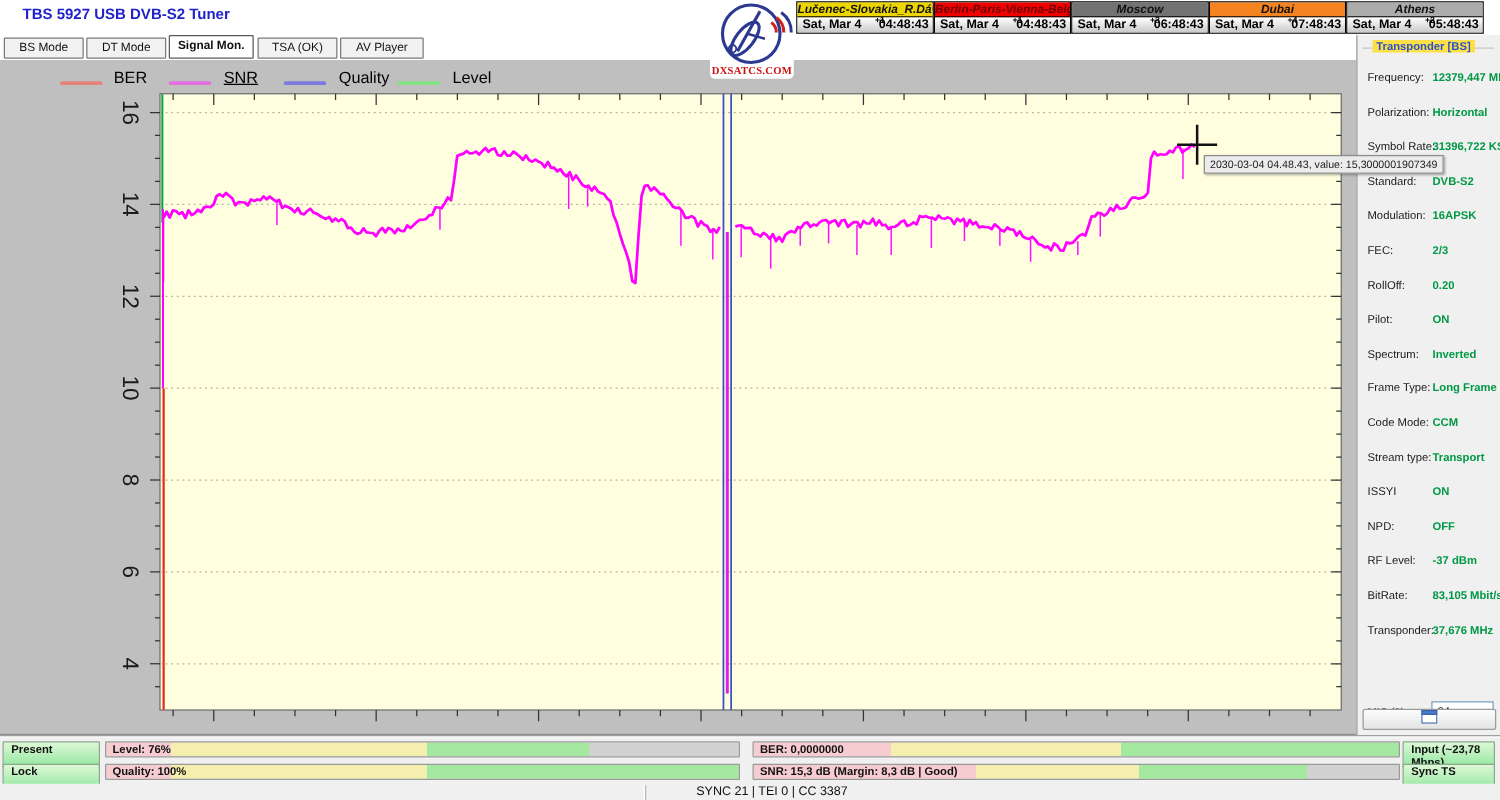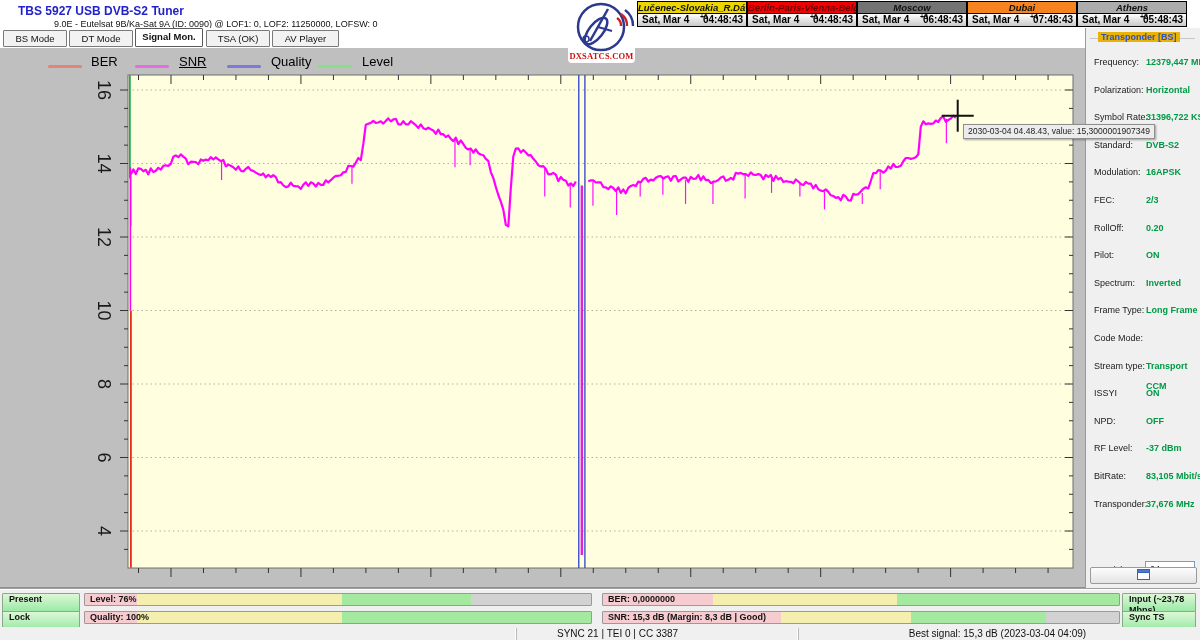--- a/index.html
+++ b/index.html
@@ -40,21 +40,21 @@
   #chart-svg{position:absolute;left:0;top:0;}
 
   
   #tooltip{position:absolute;left:963px;top:124px;height:15px;padding:1px 4px 0 4px;background:#ececec;
         border:1px solid #8f8f8f;box-shadow:1px 1px 2px rgba(0,0,0,.35);font-size:8.5px;color:#222;
         white-space:nowrap;z-index:40;}
 
   
   #sidebar{position:absolute;left:1085px;top:28px;width:115px;height:560px;background:#f0f0f0;
         border-left:1px solid #9a9a9a;}
-  #sb-title{position:absolute;left:12px;top:4px;font-size:9px;font-weight:bold;color:#2a50c8;background:#eab308;
+  #sb-title{position:absolute;left:12px;top:4px;font-size:9px;font-weight:bold;color:#2a50c8;background:#fde047;
         padding:0 3px;z-index:2;}
   #sb-rule{position:absolute;left:4px;right:5px;top:10px;border-top:1px solid #c6c6c6;}
   .sb-label{position:absolute;left:8px;font-size:9px;color:#1a1a1a;white-space:nowrap;}
   .sb-value{position:absolute;left:60px;font-size:9px;font-weight:bold;color:#009945;white-space:nowrap;}
   #mis-select{position:absolute;left:59px;width:50px;height:17px;background:#fff;border:1px solid #7a9cc4;
         font-size:9px;color:#111;line-height:15px;padding-left:4px;}
   #mis-select .chev{position:absolute;right:4px;top:2px;font-size:8px;color:#555;}
   #sb-button{position:absolute;left:4px;top:539px;width:107px;height:17px;background:linear-gradient(#fdfdfd,#e3e3e3);
         border:1px solid #9a9a9a;border-radius:2px;text-align:center;line-height:14px;}
 
@@ -68,21 +68,20 @@
   #statusbar{position:absolute;left:0;top:38px;width:1200px;height:14px;background:#f0f0f0;font-size:10px;color:#111;}
   .sb-seg{position:absolute;top:1px;height:12px;line-height:12px;border-left:1px solid #b9b9b9;
         box-shadow:-1px 0 0 #ffffff;}
 </style>
 </head>
 <body>
 
 <div id="app">
 
   <div id="title">TBS 5927 USB DVB-S2 Tuner</div>
-  <div id="subtitle">9.0E - Eutelsat 9B/Ka-Sat 9A (ID: 0090) @ LOF1: 0, LOF2: 11250000, LOFSW: 0</div>
   <div id="tabstrip">
       <div class="tab" style="left: 3px; width: 64px;">BS Mode</div>
       <div class="tab" style="left: 69px; width: 64px;">DT Mode</div>
       <div class="tab active" style="left: 135px; width: 68px;">Signal Mon.</div>
       <div class="tab" style="left: 206px; width: 64px;">TSA (OK)</div>
       <div class="tab" style="left: 272px; width: 67px;">AV Player</div>
     </div>
 
   <div id="logo">
     <svg width="67" height="52" viewBox="0 0 67 52">
@@ -330,21 +329,21 @@
         <div class="sb-value" style="top: 167px;">2/3</div>
         <div class="sb-label" style="top: 194.6px;">RollOff:</div>
         <div class="sb-value" style="top: 194.6px;">0.20</div>
         <div class="sb-label" style="top: 222.2px;">Pilot:</div>
         <div class="sb-value" style="top: 222.2px;">ON</div>
         <div class="sb-label" style="top: 249.8px;">Spectrum:</div>
         <div class="sb-value" style="top: 249.8px;">Inverted</div>
         <div class="sb-label" style="top: 277.4px;">Frame Type:</div>
         <div class="sb-value" style="top: 277.4px;">Long Frame</div>
         <div class="sb-label" style="top: 305px;">Code Mode:</div>
-        <div class="sb-value" style="top: 305px; margin-top: 48px;">CCM</div>
+        <div class="sb-value" style="top: 305px;">CCM</div>
         <div class="sb-label" style="top: 332.6px;">Stream type:</div>
         <div class="sb-value" style="top: 332.6px;">Transport</div>
         <div class="sb-label" style="top: 360.2px;">ISSYI</div>
         <div class="sb-value" style="top: 360.2px;">ON</div>
         <div class="sb-label" style="top: 387.8px;">NPD:</div>
         <div class="sb-value" style="top: 387.8px;">OFF</div>
         <div class="sb-label" style="top: 415.4px;">RF Level:</div>
         <div class="sb-value" style="top: 415.4px;">-37 dBm</div>
         <div class="sb-label" style="top: 443px;">BitRate:</div>
         <div class="sb-value" style="top: 443px;">83,105 Mbit/s</div>
@@ -372,17 +371,16 @@
         <div class="badge" style="left: 1122px; top: 22px; width: 74px;">Sync TS</div>
       </div>
     <div id="bars">
         <div class="pbar" style="left: 84px; top: 4px; width: 508px; background: linear-gradient(to right, rgb(246, 204, 208) 0px, rgb(246, 204, 208) 52px, rgb(244, 239, 174) 52px, rgb(244, 239, 174) 257px, rgb(165, 232, 160) 257px, rgb(165, 232, 160) 386px, rgb(210, 210, 210) 386px, rgb(210, 210, 210) 100%);">Level: 76%</div>
         <div class="pbar" style="left: 602px; top: 4px; width: 518px; background: linear-gradient(to right, rgb(246, 204, 208) 0px, rgb(246, 204, 208) 110px, rgb(244, 239, 174) 110px, rgb(244, 239, 174) 294px, rgb(165, 232, 160) 294px, rgb(165, 232, 160) 518px, rgb(210, 210, 210) 518px, rgb(210, 210, 210) 100%);">BER: 0,0000000</div>
         <div class="pbar" style="left: 84px; top: 22px; width: 508px; background: linear-gradient(to right, rgb(246, 204, 208) 0px, rgb(246, 204, 208) 52px, rgb(244, 239, 174) 52px, rgb(244, 239, 174) 257px, rgb(165, 232, 160) 257px, rgb(165, 232, 160) 508px, rgb(210, 210, 210) 508px, rgb(210, 210, 210) 100%);">Quality: 100%</div>
         <div class="pbar" style="left: 602px; top: 22px; width: 518px; background: linear-gradient(to right, rgb(246, 204, 208) 0px, rgb(246, 204, 208) 178px, rgb(244, 239, 174) 178px, rgb(244, 239, 174) 308px, rgb(165, 232, 160) 308px, rgb(165, 232, 160) 443px, rgb(210, 210, 210) 443px, rgb(210, 210, 210) 100%);">SNR: 15,3 dB (Margin: 8,3 dB | Good)</div>
       </div>
     <div id="statusbar">
         <div class="sb-seg" style="left: 516px; width: 278px; text-align: left; padding-left: 40px;">SYNC 21 | TEI 0 | CC 3387</div>
-        <div class="sb-seg" style="left: 798px; width: 398px; text-align: center;">Best signal: 15,3 dB (2023-03-04 04:09)</div>
       </div>
   </div>
 
 </div>
 
 </body></html>

